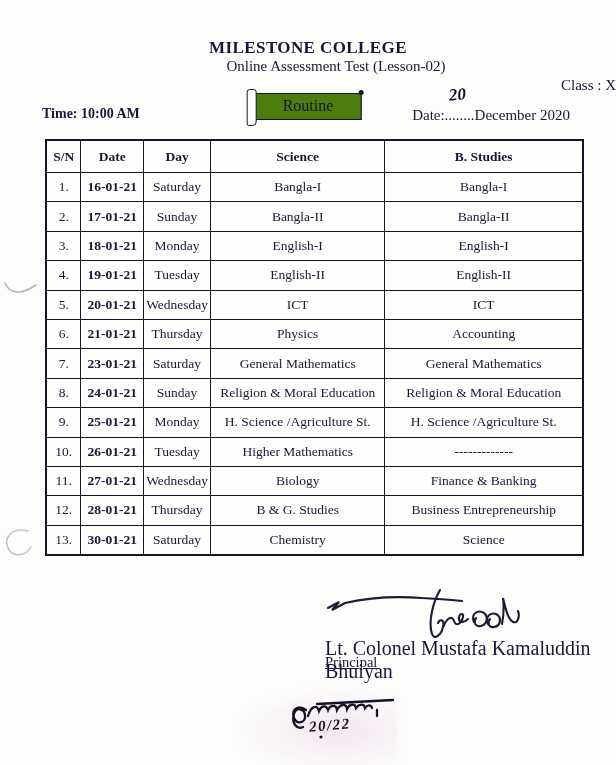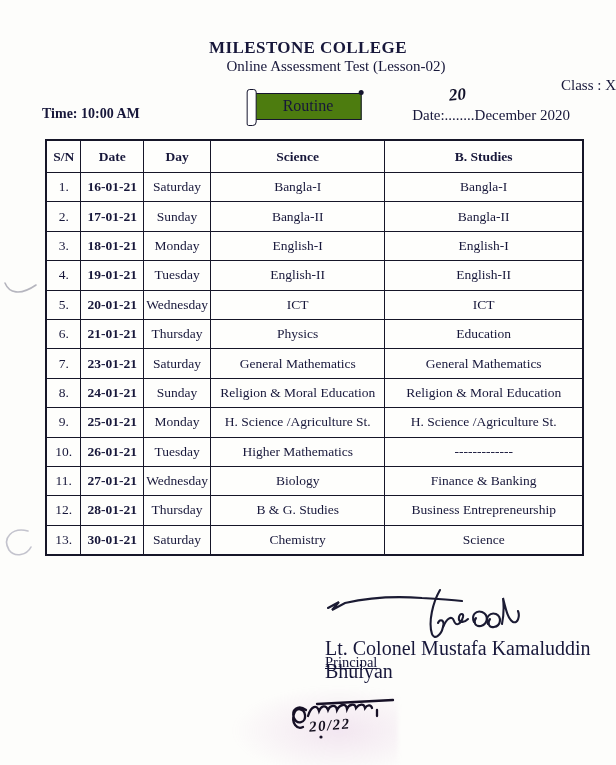--- a/index.html
+++ b/index.html
@@ -168,21 +168,21 @@
         <td class="c-date">20-01-21</td>
         <td>Wednesday</td>
         <td>ICT</td>
         <td>ICT</td>
       </tr>
       <tr>
         <td class="c-sn">6.</td>
         <td class="c-date">21-01-21</td>
         <td>Thursday</td>
         <td>Physics</td>
-        <td>Education</td>
+        <td>Accounting</td>
       </tr>
       <tr>
         <td class="c-sn">7.</td>
         <td class="c-date">23-01-21</td>
         <td>Saturday</td>
         <td>General Mathematics</td>
         <td>General Mathematics</td>
       </tr>
       <tr>
         <td class="c-sn">8.</td>

